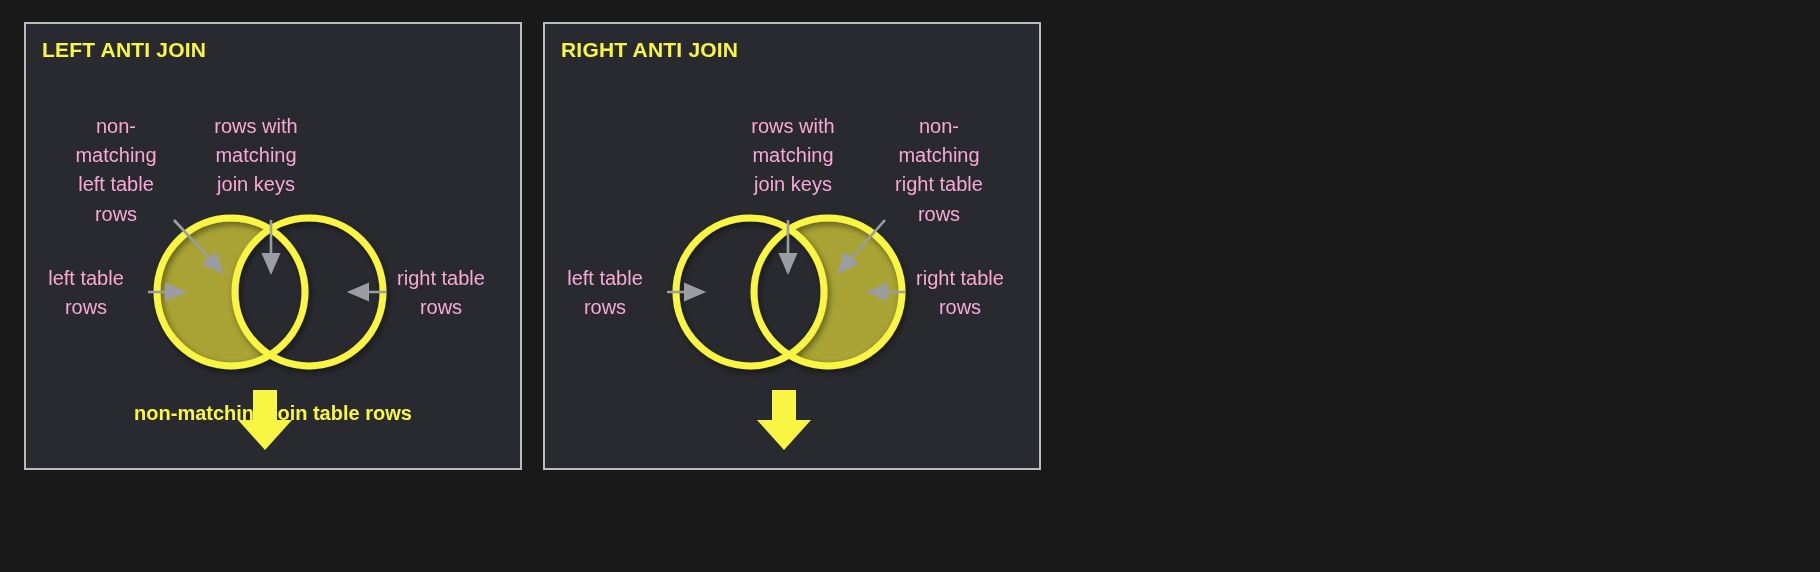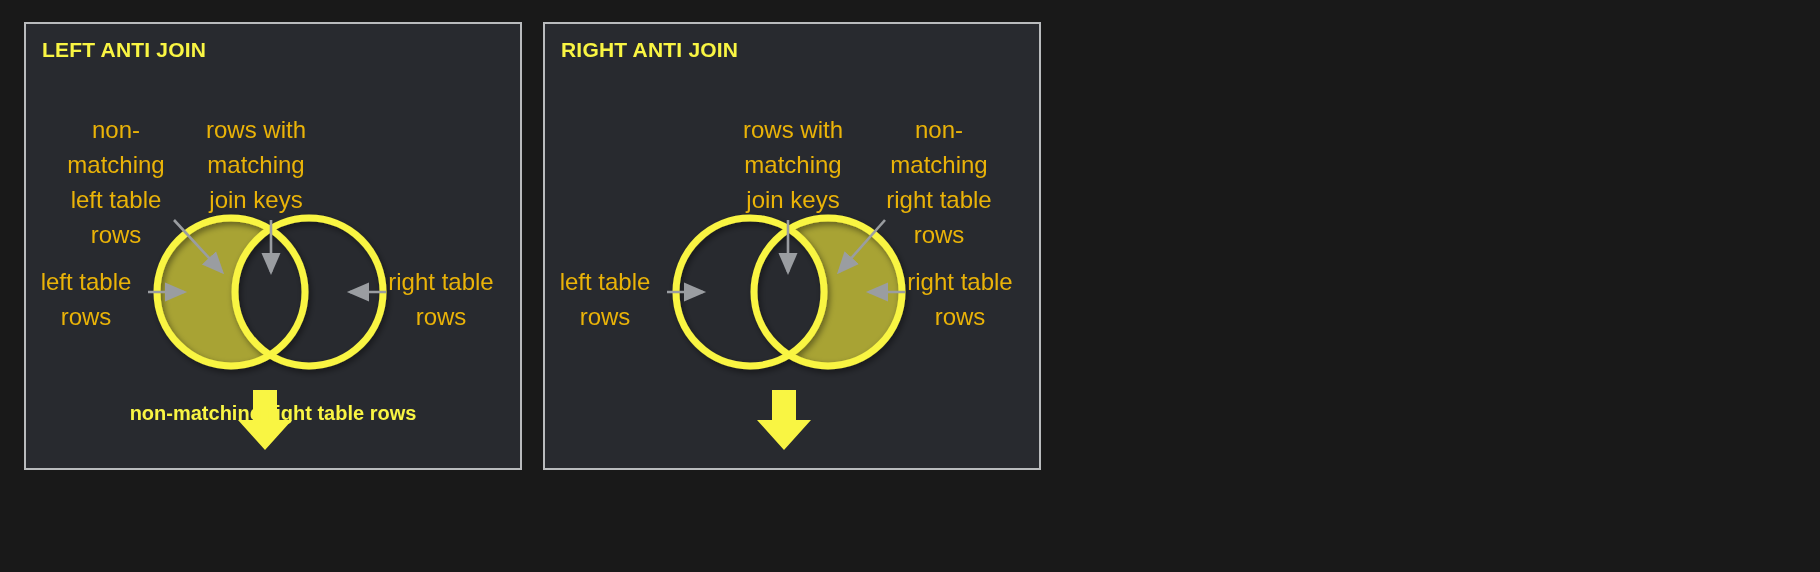--- a/index.html
+++ b/index.html
@@ -31,22 +31,22 @@
     font-weight: bold;
     letter-spacing: .2px;
     white-space: nowrap;
   }
 
   .venn-wrap { position: absolute; left: 0; top: 0; width: 100%; height: 100%; }
   .venn-svg { position: absolute; left: 0; top: 0; width: 498px; height: 448px; }
 
   .ann {
     position: absolute;
-    color: #eab308;
-    font-size: 24px;
+    color: #f9a8d4;
+    font-size: 20px;
     line-height: 1.46;
     text-align: center;
     white-space: pre-line;
   }
 
   .result-label {
     position: absolute;
     left: 0; right: 0;
     top: 378px;
     text-align: center;
@@ -117,21 +117,21 @@
 matching
 join keys</div>
 
       <div class="ann" style="left:0px; top:240px; width:120px;">left table
 rows</div>
 
       <div class="ann" style="left:350px; top:240px; width:130px;">right table
 rows</div>
     </div>
 
-    <div class="result-label">non-matching right table rows</div>
+    <div class="result-label">non-matching join table rows</div>
   </div>
 
   <div class="panel" id="panel-right">
 
     <div class="panel-title">RIGHT ANTI JOIN</div>
 
     <div class="venn-wrap">
       <svg class="venn-svg" viewBox="0 0 498 448">
         <defs>
           <mask id="maskRightOnlyR">

